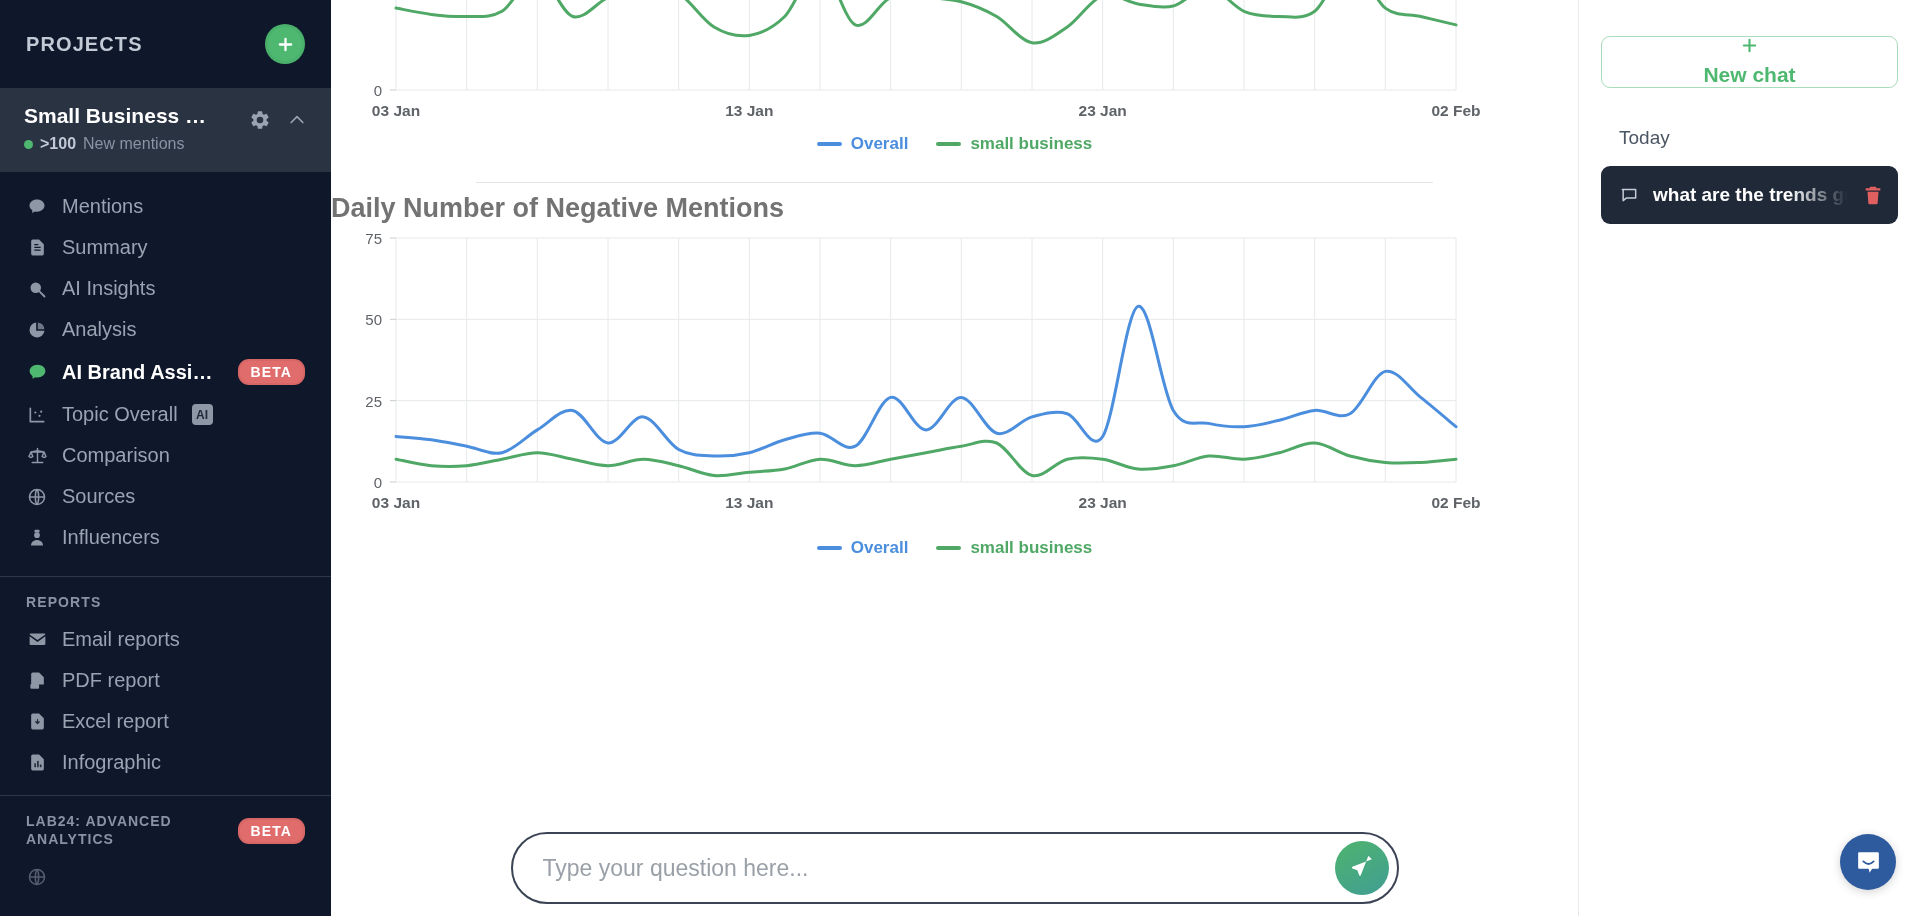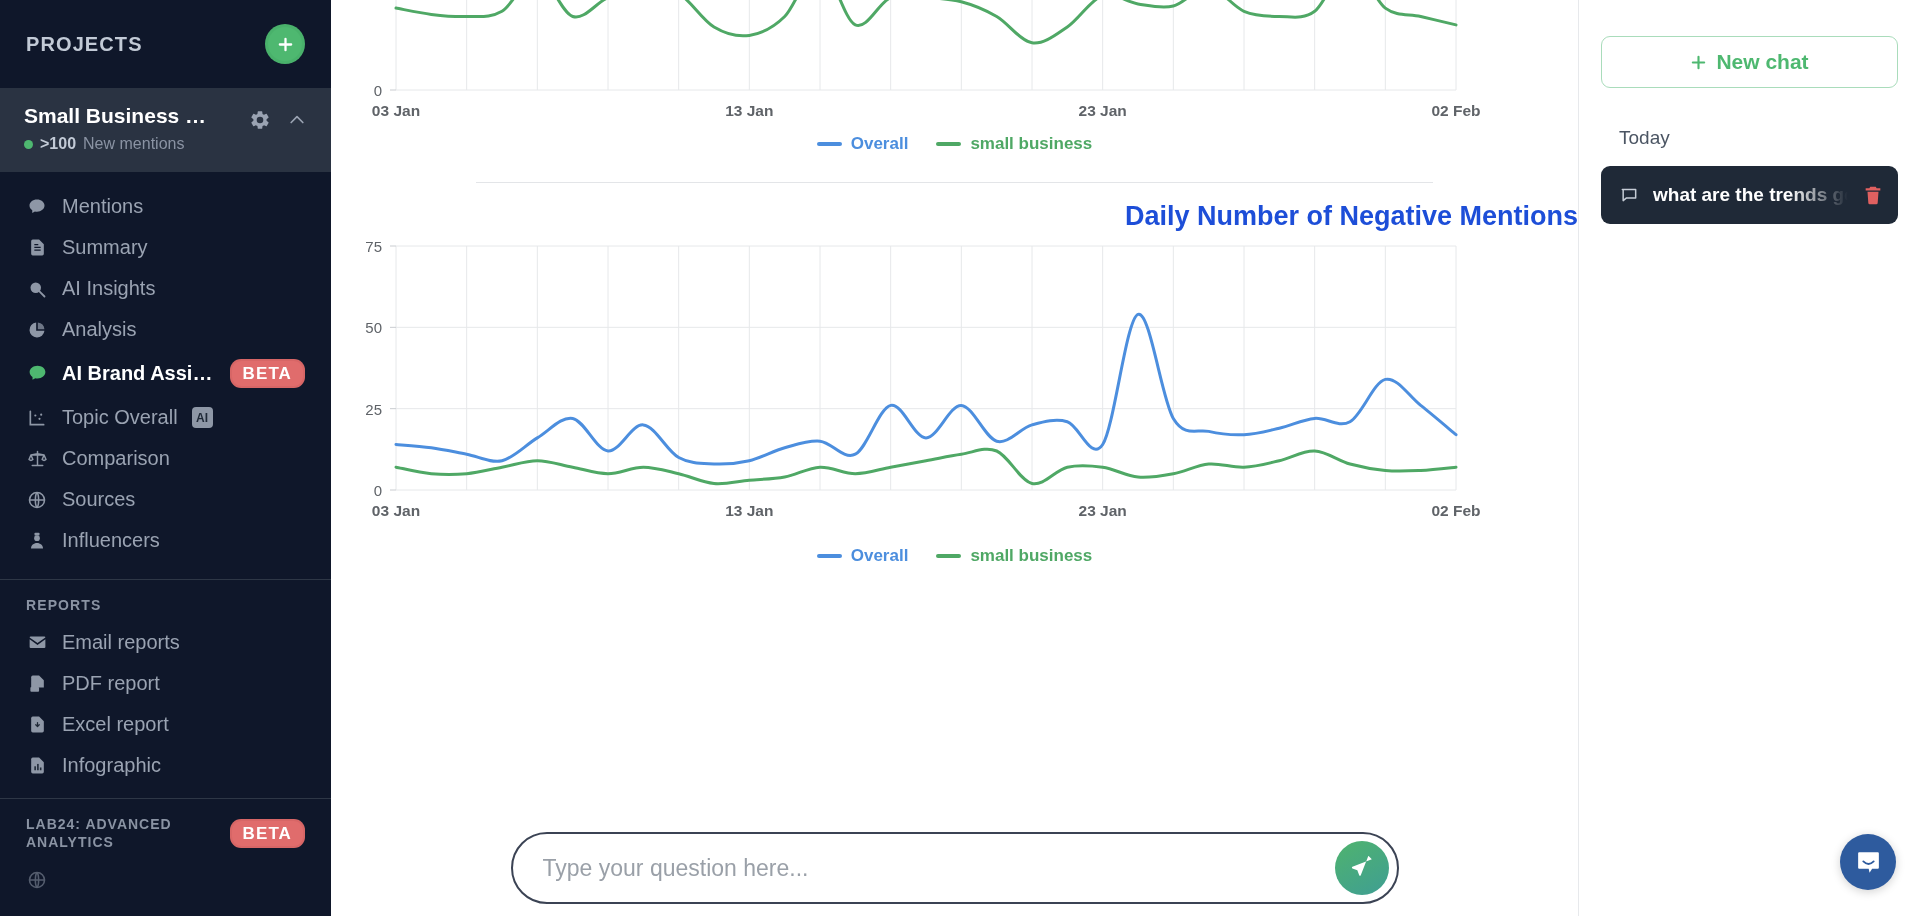--- a/index.html
+++ b/index.html
@@ -53,21 +53,21 @@
     display: flex; align-items: center; gap: 14px;
     padding: 9px 26px; color: #9aa3b2; font-size: 20px; cursor: pointer;
     white-space: nowrap;
   }
   .nav-item .ic { width: 22px; height: 22px; flex: 0 0 22px; display:flex; align-items:center; justify-content:center; color:#8e97a6; }
   .nav-item.active { color: #ffffff; font-weight: 700; }
   .nav-item.active .ic { color: #4eb870; }
   .nav-label { overflow: hidden; text-overflow: ellipsis; max-width: 172px; }
 
   .badge-beta {
-    background: #e06c6c; color: #fff; font-size: 17px; font-weight: 700;
+    background: #e06c6c; color: #fff; font-size: 14px; font-weight: 700;
     letter-spacing: 1.1px; padding: 4px 11px; border-radius: 11px;
     border: 2px solid #c75b5b55; line-height: 1;
   }
   .chip-ai {
     width: 21px; height: 21px; border-radius: 4px; background: #8e97a6;
     color: #1f2937; font-size: 12px; font-weight: 700; display: flex;
     align-items: center; justify-content: center; position: relative;
   }
 
   .sb-divider { height: 1px; background: #2e3746; margin: 12px 0 0 0; }
@@ -87,22 +87,22 @@
   
   .main {
     flex: 1 1 auto; height: 916px; background: #ffffff;
     position: relative; display: flex; flex-direction: column;
     border-right: 1px solid #e7e9ec; overflow: hidden;
   }
   .chat-scroll { flex: 1 1 auto; overflow: hidden; position: relative; }
 
   .chart-block { padding: 0 0 0 0; }
   .chart-title {
-    text-align: right; color: #1d4ed8; font-size: 27px; font-weight: 700;
-    margin: 18px 0 0 0;
+    text-align: left; color: #737373; font-size: 27px; font-weight: 700;
+    margin: 10px 0 0 0;
   }
   .chart-sep { height: 1px; background: #e3e5e8; margin: 28px 145px 0 145px; }
 
   .legend { display: flex; justify-content: center; gap: 28px; margin-top: 14px; }
   .legend-item { display: flex; align-items: center; gap: 9px; font-size: 17px; font-weight: 700; }
   .legend-line { width: 25px; height: 4px; border-radius: 2px; display:block; }
 
   svg.chart { display: block; }
 
   
@@ -131,20 +131,21 @@
   
   .rpanel {
     width: 341px; flex: 0 0 341px; height: 916px; background: #ffffff;
     padding: 36px 22px 0 22px; position: relative;
   }
   .new-chat {
     width: 100%; height: 52px; border: 1px solid #a9dcbb; border-radius: 9px;
     background: #fff; color: #4eb870; font-size: 21px; font-weight: 700;
     display: flex; align-items: center; justify-content: center; gap: 9px;
     cursor: pointer;
+    flex-direction: column;
   }
   .today-label { color: #4b5563; font-size: 19px; margin: 39px 0 0 18px; }
   .chat-item {
     margin-top: 17px; height: 58px; background: #1f2937; border-radius: 9px;
     display: flex; align-items: center; gap: 14px; padding: 0 14px 0 18px;
     cursor: pointer; overflow: hidden; position: relative;
   }
   .chat-item .ci-ic { color: #c5ccd6; flex: 0 0 20px; display: flex; }
   .chat-item .ci-txt {
     color: #ffffff; font-size: 19px; font-weight: 700; white-space: nowrap;

